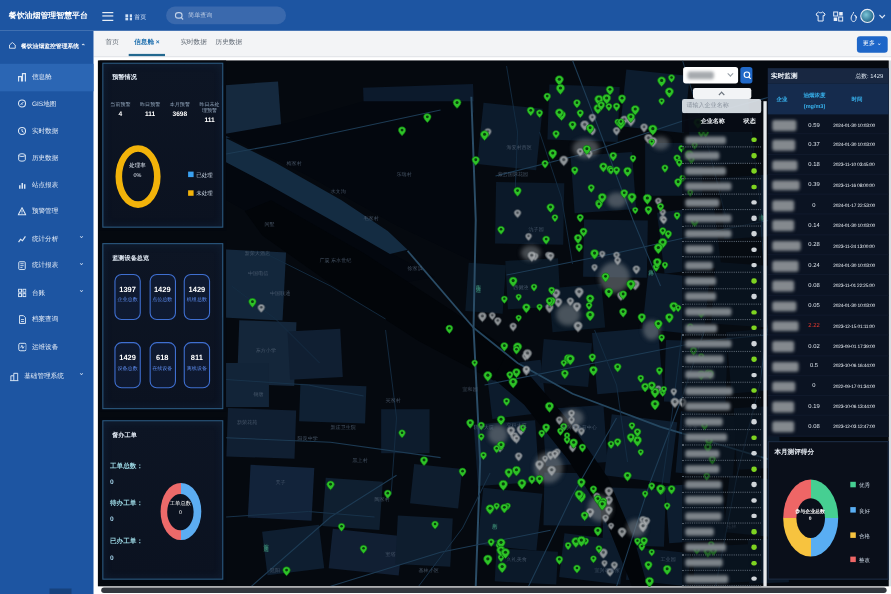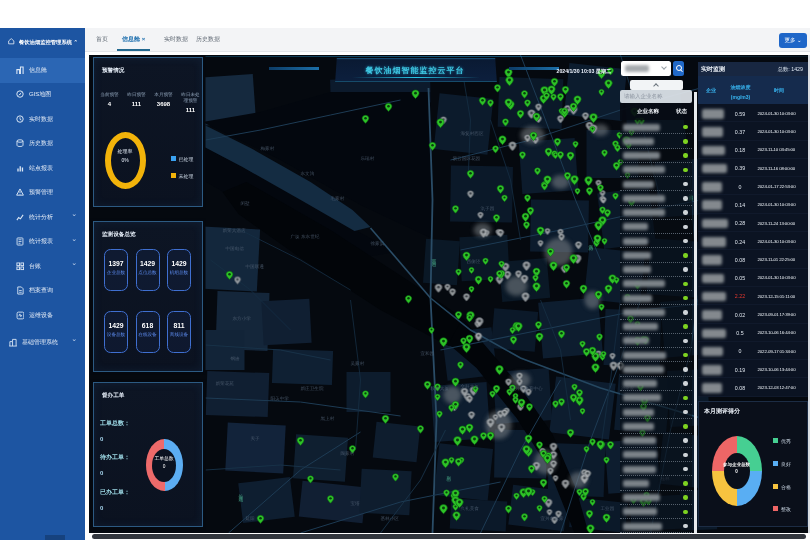--- a/index.html
+++ b/index.html
@@ -598,29 +598,20 @@
             <text x="600" y="510" font-size="4.6" fill="#546477" opacity="0.8">工业园</text>
             <text x="660" y="480" font-size="4.6" fill="#546477" opacity="0.8">桂林</text>
             <text x="360" y="160" font-size="4.6" fill="#546477" opacity="0.8">乐瑞村</text>
             <text x="433" y="255" font-size="4.8" fill="#38826f" writing-mode="tb" letter-spacing="1">西氿大道</text>
             <text x="448" y="472" font-size="4.8" fill="#38826f" writing-mode="tb" letter-spacing="1">荆邑</text>
             <text x="590" y="240" font-size="4.8" fill="#38826f" writing-mode="tb" letter-spacing="1">东氿路</text>
             <text x="690" y="190" font-size="4.8" fill="#38826f" writing-mode="tb" letter-spacing="1">氿滨路</text>
             <text x="240" y="490" font-size="4.8" fill="#38826f" writing-mode="tb" letter-spacing="1">长深高速</text>
 </g>
 </svg>
-   <div id="banner">
-     <div class="ln2"></div>
-     <div class="blk"></div>
-     <div class="seg" style="left:180px;"></div>
-     <div class="seg" style="left:420px;"></div>
-     <div class="t">餐饮油烟智能监控云平台</div>
-     <div class="ln1"></div>
-     <div class="dt">2024/1/30 10:03 星期二</div>
-   </div>
    <div class="lp" id="lp1">
      <div class="ti">预警情况</div>
      <div class="stats">
        <div class="st">
               <div class="l">当前预警</div>
               <div class="v">4</div>
             </div>
        <div class="st">
               <div class="l">昨日预警</div>
               <div class="v">111</div>
@@ -1019,12 +1010,32 @@
       </div>
    <div class="base">
      <svg viewBox="0 0 9 10">
           <path d="M1,9 L1,4 L4,4 L4,9 M4,4 L4,1.5 L8,1.5 L8,9 M0.2,9 L8.8,9" stroke="#dbe7f5" fill="none" stroke-width="1"></path>
         </svg>
      <span>基础管理系统</span>
         <span class="chev">⌄</span>
    </div>
    <div class="sthumb"></div>
  </div>
+ <div id="hdr">
+   <div class="logo">餐饮油烟管理智慧平台</div>
+   <div class="burger"></div>
+   <div class="home"><span class="gicon"></span>首页</div>
+   <div class="search">简单查询</div>
+   <svg class="hic" style="left:741px;" width="10" height="10" viewBox="0 0 11 11">
+        <path d="M3.5,1 L1,3 L2,5 L3,4.5 L3,10 L8,10 L8,4.5 L9,5 L10,3 L7.5,1 C7,2 4,2 3.5,1 Z" stroke="#e8eef8" fill="none" stroke-width="1"></path>
+      </svg>
+   <svg class="hic" style="left:757px;" width="10" height="10" viewBox="0 0 11 11">
+        <rect x="1" y="1" width="4" height="4" fill="none" stroke="#e8eef8"></rect>
+        <rect x="6.5" y="1" width="3.5" height="3.5" fill="#e8eef8"></rect>
+        <rect x="1" y="6.5" width="3.5" height="3.5" fill="#e8eef8"></rect>
+        <rect x="6" y="6" width="4" height="4" fill="none" stroke="#e8eef8"></rect>
+      </svg>
+   <svg class="hic" style="left:771px;" width="10" height="11" viewBox="0 0 11 12">
+        <path d="M5.5,1 C5.5,3 3,4 3,7 C3,9 4,10.5 5.5,10.5 C7,10.5 8,9 8,7 C8,5.5 7,4.8 6.5,4 C7.5,4.5 8.5,5 8.5,7" stroke="#e8eef8" fill="none" stroke-width="1"></path>
+      </svg>
+   <div class="avatar"></div>
+   <div class="chev2"></div>
+ </div>
 </div>
 </body></html>

